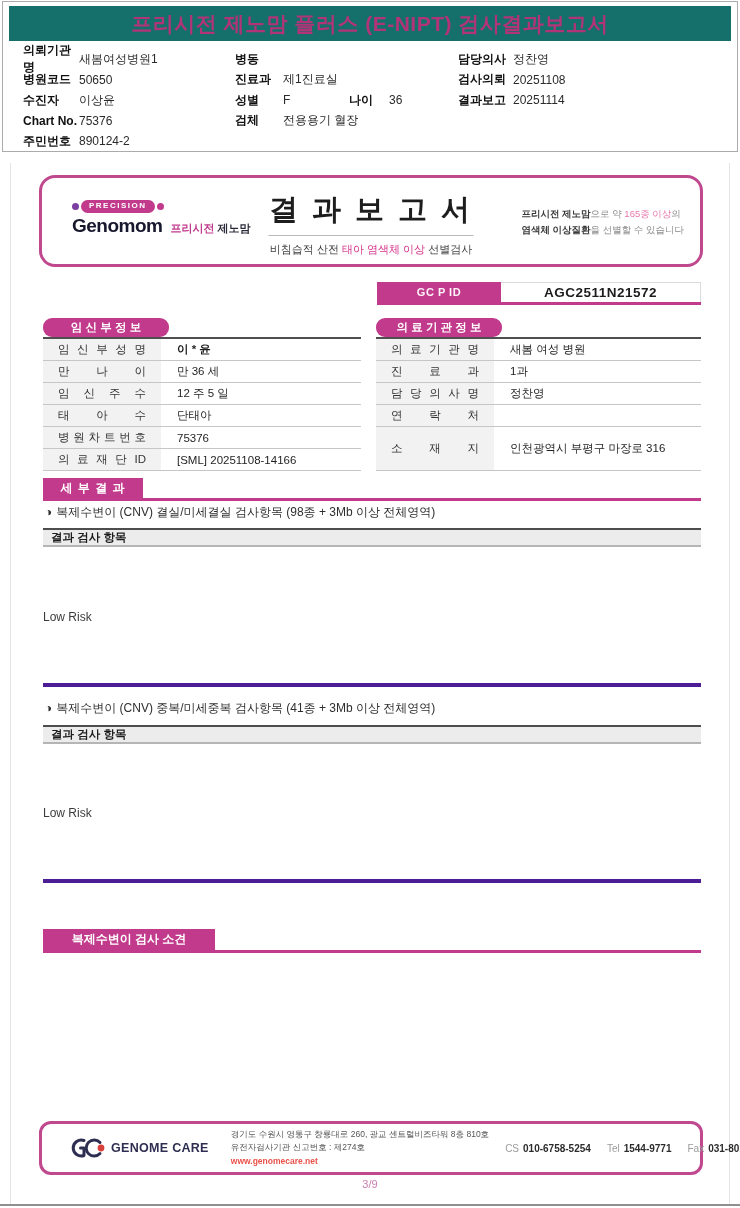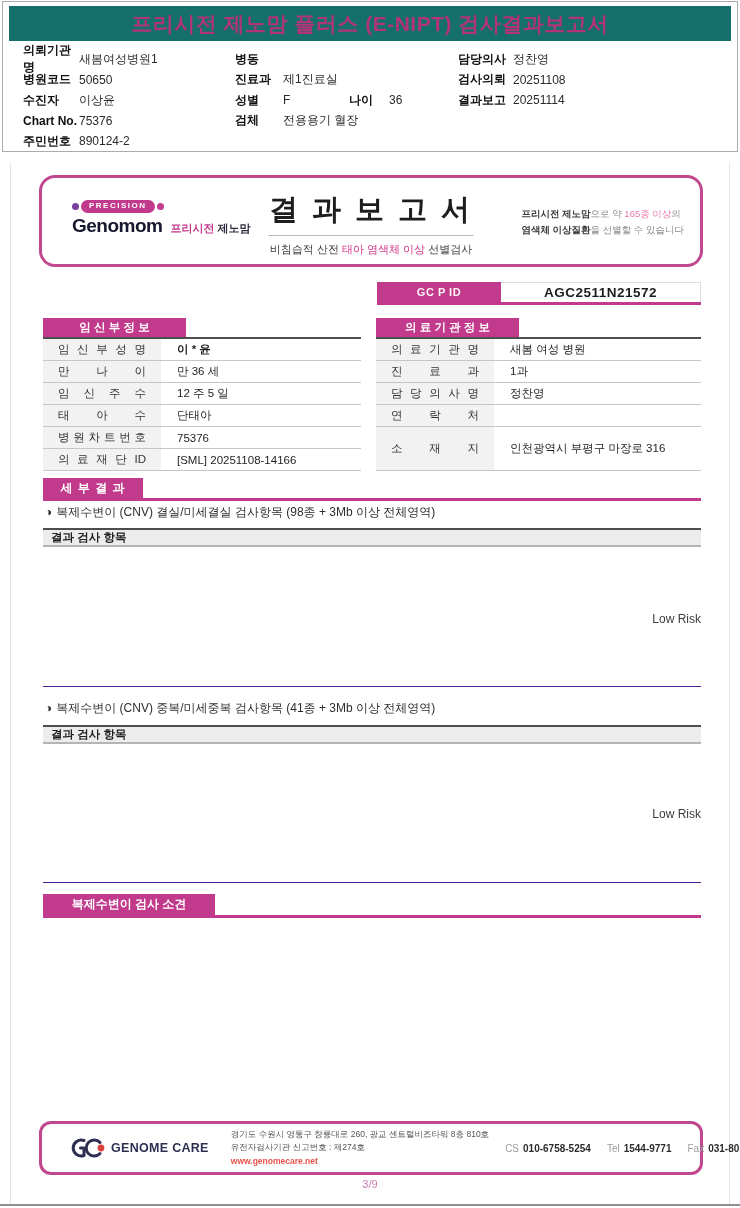--- a/index.html
+++ b/index.html
@@ -69,48 +69,48 @@
   
   .gcpid { position:absolute; top:119px; left:366px; width:324px; height:23px; display:flex; border-bottom:3px solid #c13a8c; }
   .gcpid-label { width:124px; background:#c13a8c; color:#fdf3f9; font-size:11px; font-weight:bold; display:flex; align-items:center; justify-content:center; letter-spacing:0.5px; }
   .gcpid-value { flex:1; border-top:1px solid #dcdcdc; border-right:1px solid #dcdcdc; display:flex; align-items:center; justify-content:center; font-size:13.5px; font-weight:bold; color:#1c1c1c; letter-spacing:0.5px; }
 
   
   .itable { position:absolute; font-size:11.5px; }
   .itable-left  { top:155px; left:32px;  width:318px; }
   .itable-right { top:155px; left:365px; width:325px; }
   .thead { height:21px; border-bottom:2px solid #4f4f4f; }
-  .hpill { width:143px; height:19px; background:#c13a8c; color:#fff; font-weight:bold; font-size:11.5px; display:flex; align-items:center; justify-content:center; }
+  .hpill { width:126px; height:19px; background:#c13a8c; color:#fff; font-weight:bold; font-size:11.5px; display:flex; align-items:center; justify-content:center;border-radius:9px; }
   .trow { display:flex; border-bottom:1px solid #c6c6c6; height:22px; align-items:stretch; }
   .trow.tall { height:44px; }
   .tlabel { width:118px; background:#f2f2f2; display:flex; align-items:center; padding:0 15px; color:#333; }
   .tlabel span { display:block; width:100%; text-align:justify; text-align-last:justify; }
   .tval { flex:1; display:flex; align-items:center; padding-left:16px; color:#1f1f1f; }
   .tval.bold { font-weight:bold; }
 
   
   .sec-header { position:absolute; left:32px; width:658px; border-bottom:3px solid #c13a8c; }
   .sec-pill { height:20px; background:#c13a8c; color:#fff; font-weight:bold; font-size:12px; display:flex; align-items:center; justify-content:center; }
   .detail-header { top:315px; }
   .detail-header .sec-pill { width:100px; letter-spacing:1px; }
-  .findings-header { top:731px; }
+  .findings-header { top:766px; }
   .findings-header .sec-pill { width:172px; height:21px; }
 
   .cnv-title { position:absolute; left:34px; font-size:12px; color:#2e2e2e; white-space:nowrap; }
   .cnv-title .half-icon { font-size:12px; margin-right:4px; }
   .cnv-title-1 { top:341px; }
   .cnv-title-2 { top:537px; }
 
   .col-header { position:absolute; left:32px; width:658px; height:19px; background:#ececec;
     border-top:2px solid #4d4d4d; border-bottom:2px solid #b5b5b5;
     display:flex; align-items:center; padding-left:8px; font-size:11.5px; font-weight:bold; color:#1d1d1d; }
   .col-header-1 { top:365px; }
   .col-header-2 { top:562px; }
 
-  .result-area { position:absolute; left:32px; width:658px; display:flex; align-items:center; justify-content:flex-end; border-bottom:1px solid #4c1d95; }
+  .result-area { position:absolute; left:32px; width:658px; display:flex; align-items:center; justify-content:flex-start; border-bottom:4px solid #4c1d95; }
   .result-area-1 { top:388px; height:136px; }
   .result-area-2 { top:583px; height:137px; }
   .result-text { font-size:12px; color:#3c3c3c; }
 
   
   .footer-box {
     position:absolute; top:958px; left:28px; width:664px; height:54px;
     border:3px solid #c0488e; border-radius:12px; background:#fff;
     display:flex; align-items:center;
   }

